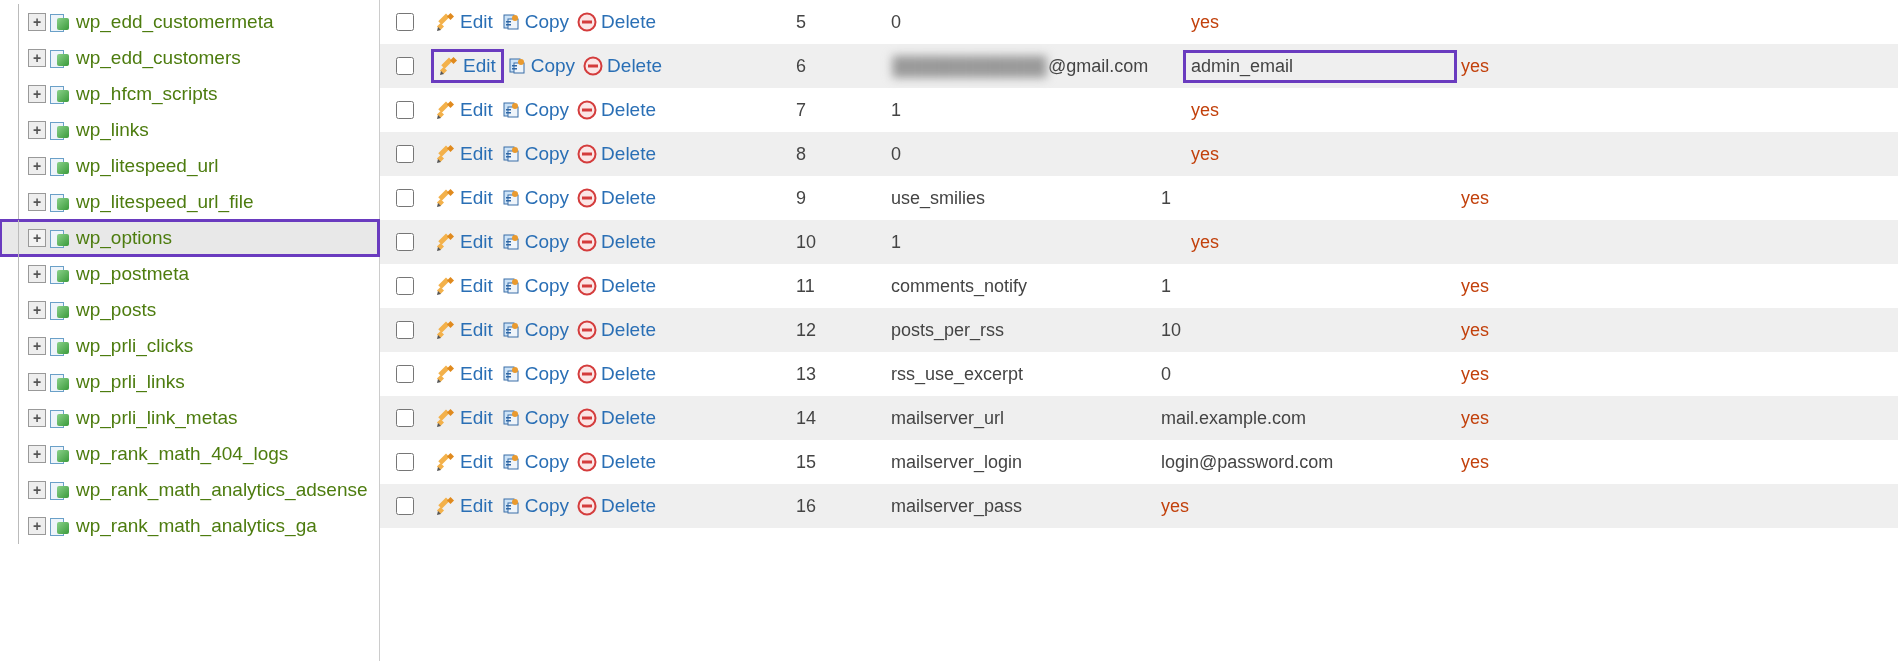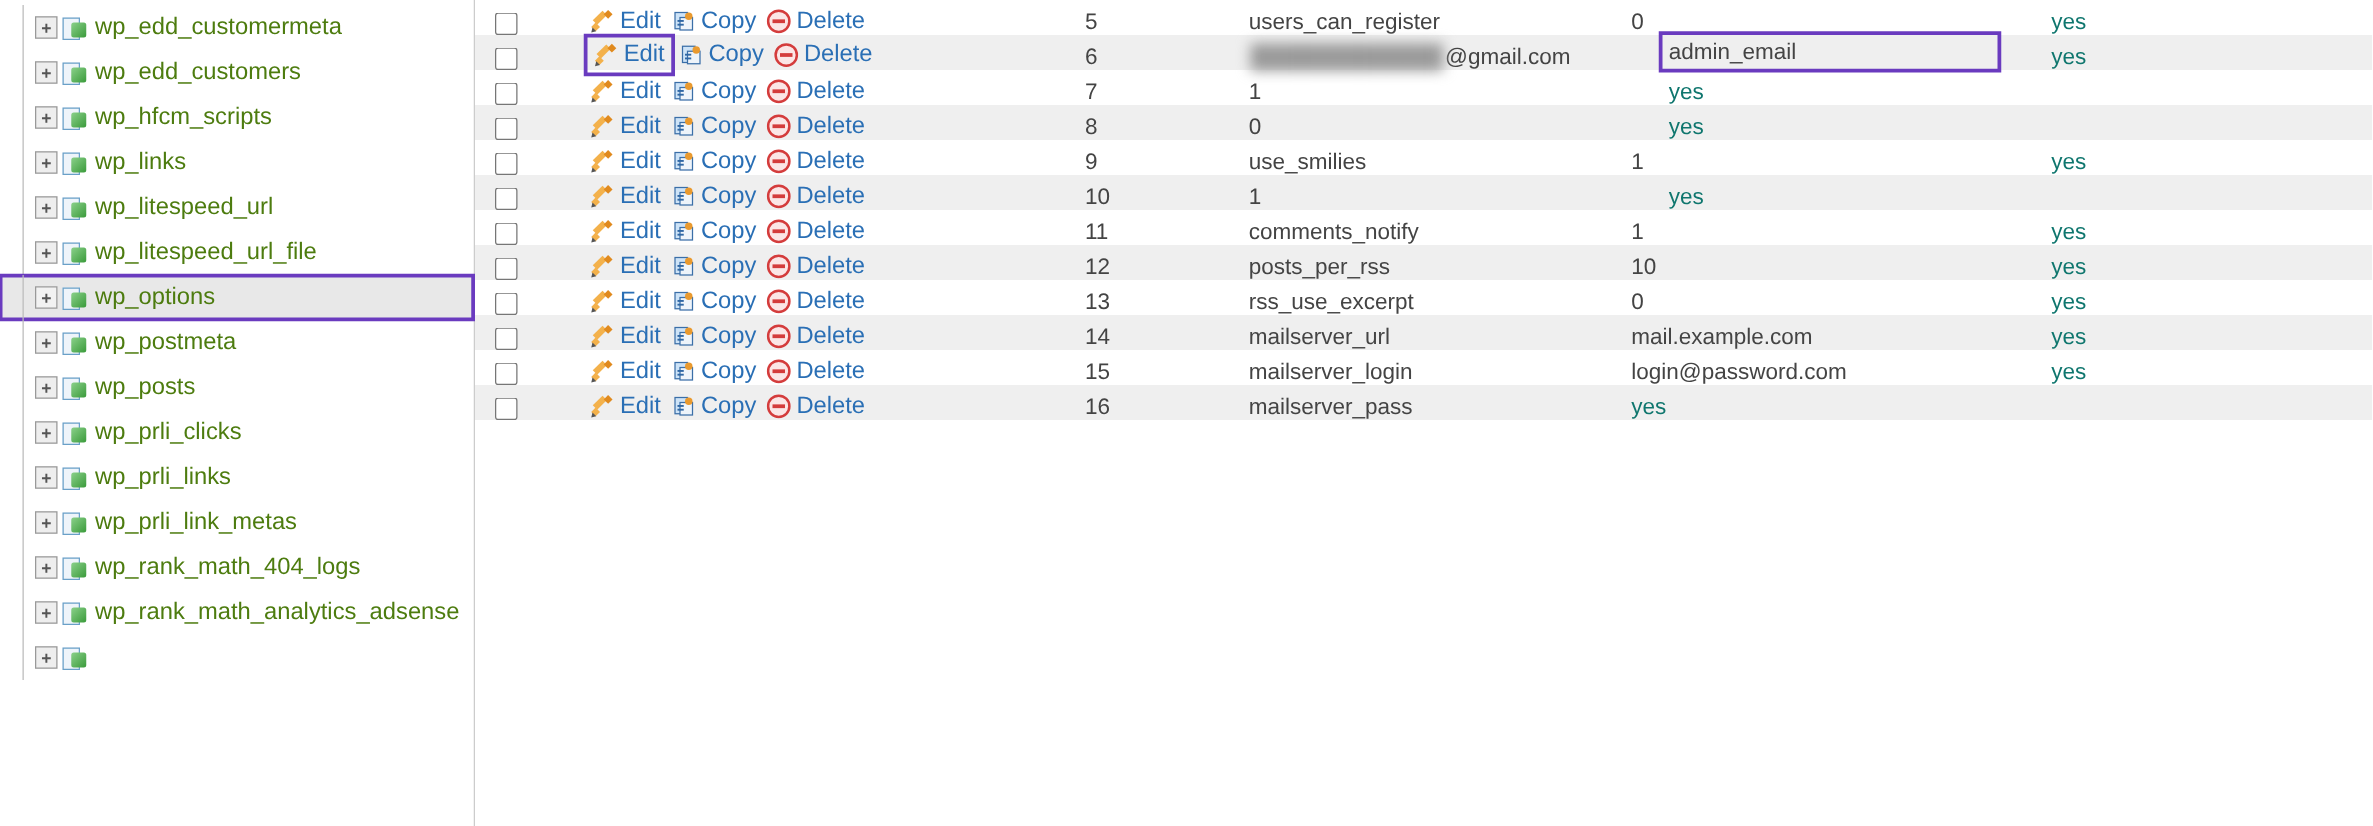--- a/index.html
+++ b/index.html
@@ -79,35 +79,34 @@
   }
 
   
   .main {
     flex: 1;
     background: #fff;
     overflow: hidden;
   }
   .row {
     display: flex;
-    align-items: flex-end;
-    height: 28px;
+    align-items: center;
+    height: 44px;
     border-bottom: 0px solid transparent;
-    gap: 36px;
   }
   .row.even { background: #efefef; }
   .row.odd { background: #ffffff; }
 
   .cell { padding: 0 6px; }
   .cell.chk { width: 50px; display:flex; align-items:center; justify-content:center; }
   .cell.actions { display:flex; align-items:center; gap: 8px; width: 360px; }
   .cell.id { width: 95px; color:#444; }
   .cell.optname { width: 270px; color:#444; text-align:left; }
   .cell.optval { width: 300px; color:#444; text-align:left; }
-  .cell.autoload { width: 80px; color:#0f766e; }
+  .cell.autoload { width: 80px; color:#c2410c; }
 
   input[type="checkbox"] {
     width: 18px; height: 18px;
     accent-color: #3a7fc4;
   }
 
   .action {
     display:inline-flex; align-items:center; gap:4px;
     color:#2a6fb5; cursor:pointer;
     font-size: 19px;
@@ -224,20 +223,21 @@
       <span class="label">wp_rank_math_404_logs</span>
     </div>
     <div class="tree-item">
       <span class="expand">+</span>
       <span class="tbl-icon"></span>
       <span class="label">wp_rank_math_analytics_adsense</span>
     </div>
     <div class="tree-item">
       <span class="expand">+</span>
       <span class="tbl-icon"></span>
+      <span class="label">wp_rank_math_analytics_ga</span>
     </div>
   </div>
 
 <div class="main" id="table">
     <div class="row odd">
       <div class="cell chk">
         <input type="checkbox" style="">
       </div>
       <div class="cell actions">
         <span class="action">
@@ -253,21 +253,20 @@
           <span>Copy</span>
         </span>
         <span class="action">
           <svg viewBox="0 0 20 20" class="ico">
             <use href="#delete-ico"></use>
           </svg>
           <span>Delete</span>
         </span>
       </div>
       <div class="cell id">5</div>
-      <div class="cell optname">users_can_register</div>
       <div class="cell optval">0</div>
       <div class="cell autoload">yes</div>
     </div>
     <div class="row even">
       <div class="cell chk">
         <input type="checkbox" style="">
       </div>
       <div class="cell actions">
         <span class="action highlight-box">
           <svg viewBox="0 0 20 20" class="ico">

